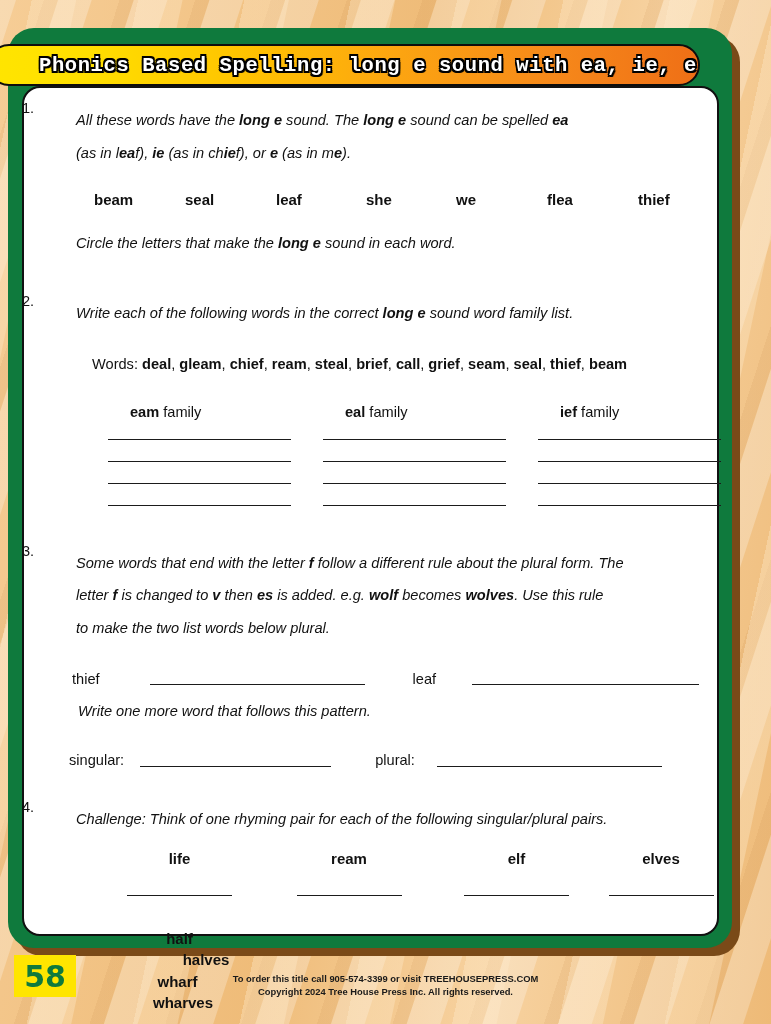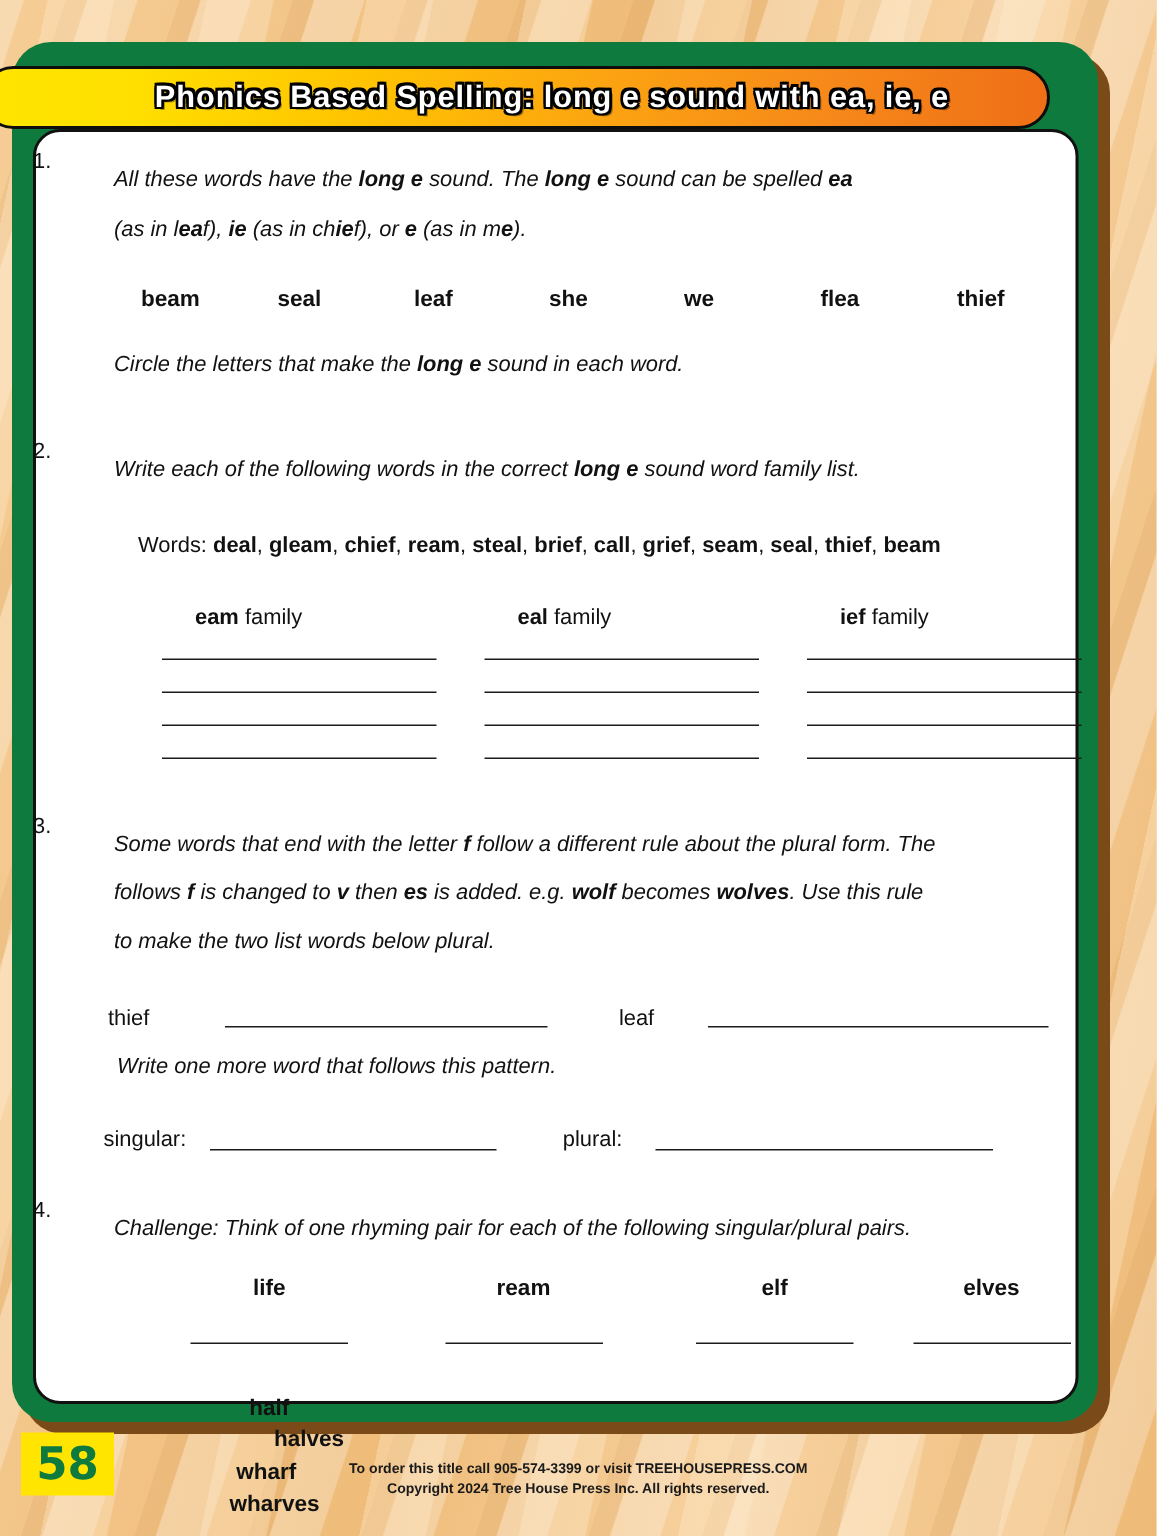--- a/index.html
+++ b/index.html
@@ -84,21 +84,21 @@
     background: linear-gradient(90deg,
         #ffe500 0%, #ffdf00 14%, #ffc400 35%,
         #fca411 58%, #f6881a 80%, #ef6f16 100%);
     z-index: 5;
     display: flex;
     align-items: center;
     justify-content: center;
   }
 
   #title-text {
-    font-family: Liberation Sans, sans-serif;
+    font-family: Liberation Mono, monospace;
     font-weight: bold;
     font-size: 20.5px;
     letter-spacing: 0.6px;
     color: #ffffff;
     white-space: nowrap;
     text-shadow:
       -1.6px -1.6px 0 #000, 1.6px -1.6px 0 #000,
       -1.6px  1.6px 0 #000, 1.6px  1.6px 0 #000,
       -1.6px 0 0 #000, 1.6px 0 0 #000,
        0 -1.6px 0 #000, 0 1.6px 0 #000,
@@ -368,21 +368,21 @@
     </div>
   </div>
 
   <div class="q-block" style="margin-top:14px;">
     <div class="q-num">3.</div>
     <div class="q-body">
       <p>
         <span>Some words that end with the letter </span><b>f</b><span> follow a different rule about the plural form. The</span>
       </p>
       <p>
-        <span>follows </span><b>f</b><span> is changed to </span><b>v</b><span> then </span><b>es</b><span> is added. e.g. </span><b>wolf</b><span> becomes </span><b>wolves</b><span>. Use this rule</span>
+        <span>letter </span><b>f</b><span> is changed to </span><b>v</b><span> then </span><b>es</b><span> is added. e.g. </span><b>wolf</b><span> becomes </span><b>wolves</b><span>. Use this rule</span>
       </p>
       <p>to make the two list words below plural.</p>
 
       <div class="q3-pair-row">
         <div class="q3-pair">
           <span class="q3-label">thief</span>
           <span class="pair-gap-1"></span>
           <i class="inline-line" style="width:215px;"></i>
         </div>
         <span style="width:48px;display:inline-block;"></span>

